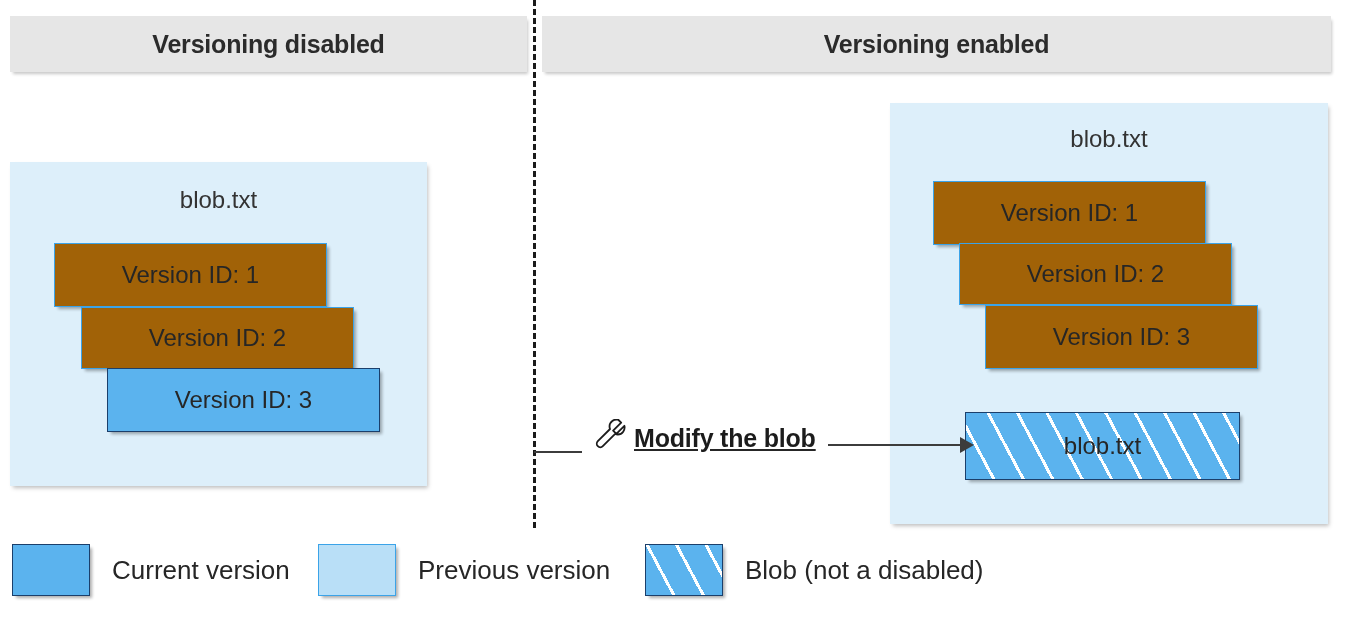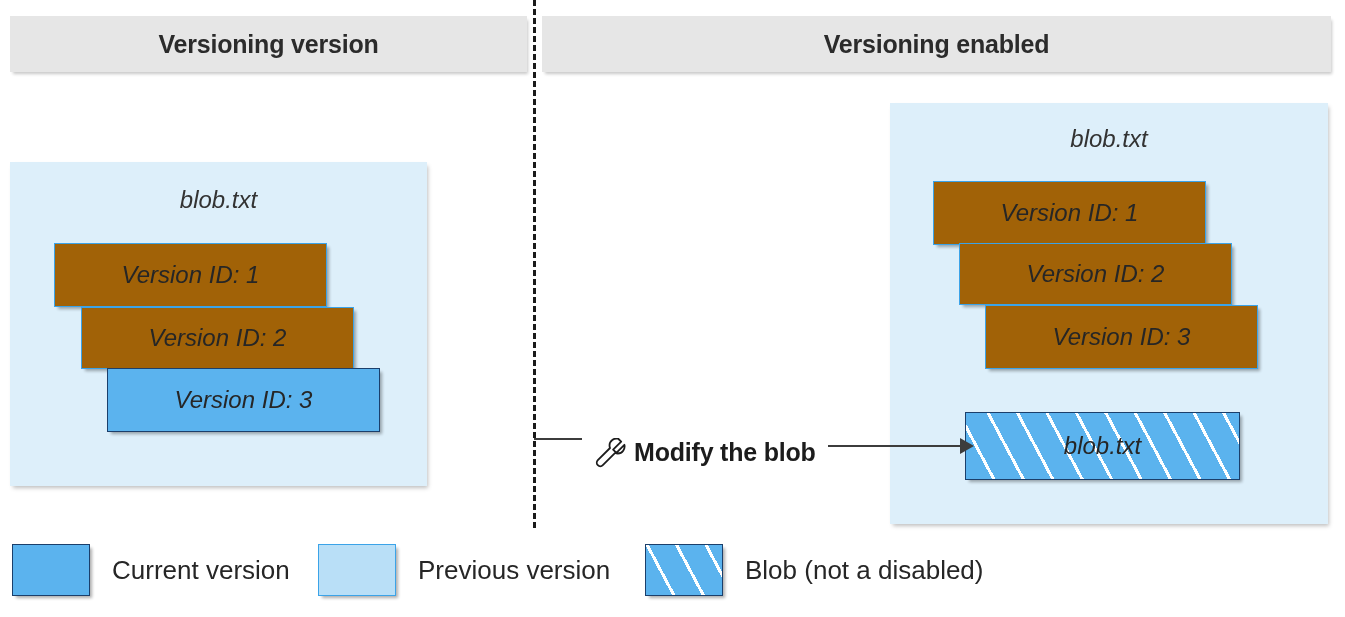--- a/index.html
+++ b/index.html
@@ -46,21 +46,20 @@
     width: 0;
     height: 528px;
     border-left: 3px dashed #1a1a1a;
   }
 
   
   .blob-container {
     position: absolute;
     background: #ddeffa;
     box-shadow: 2px 3px 4px -1px rgba(0,0,0,0.25);
-    font-style: italic;
   }
   #container-left  { left: 10px;  top: 162px; width: 417px; height: 324px; }
   #container-right { left: 890px; top: 103px; width: 438px; height: 421px; }
 
   .container-title {
     position: absolute;
     left: 0;
     width: 100%;
     text-align: center;
     font-size: 24px;
@@ -126,25 +125,26 @@
   }
   #blob-hatched .hatch-label {
     position: relative;
     z-index: 2;
   }
 
   
   .modify-row {
     position: absolute;
     left: 534px;
-    top: 438px;
+    top: 411px;
     width: 440px;
     height: 42px;
     display: flex;
-    align-items: flex-start;
+    align-items: flex-end;
+    text-decoration: underline;
   }
   .lead-line {
     width: 48px;
     height: 0;
     border-top: 2px solid #3c3c3c;
     flex: none;
   }
   .wrench-icon {
     flex: none;
     margin-left: 12px;
@@ -232,21 +232,21 @@
     color: #262626;
     white-space: nowrap;
   }
 </style>
 </head>
 <body>
 
 <div class="stage">
 
   <div class="col-header" id="header-left">
-    <span>Versioning version</span>
+    <span>Versioning disabled</span>
   </div>
   <div class="col-header" id="header-right">
     <span>Versioning enabled</span>
   </div>
 
   <div class="divider"></div>
 
   <div class="blob-container" id="container-left">
     <div class="container-title">blob.txt</div>
 

